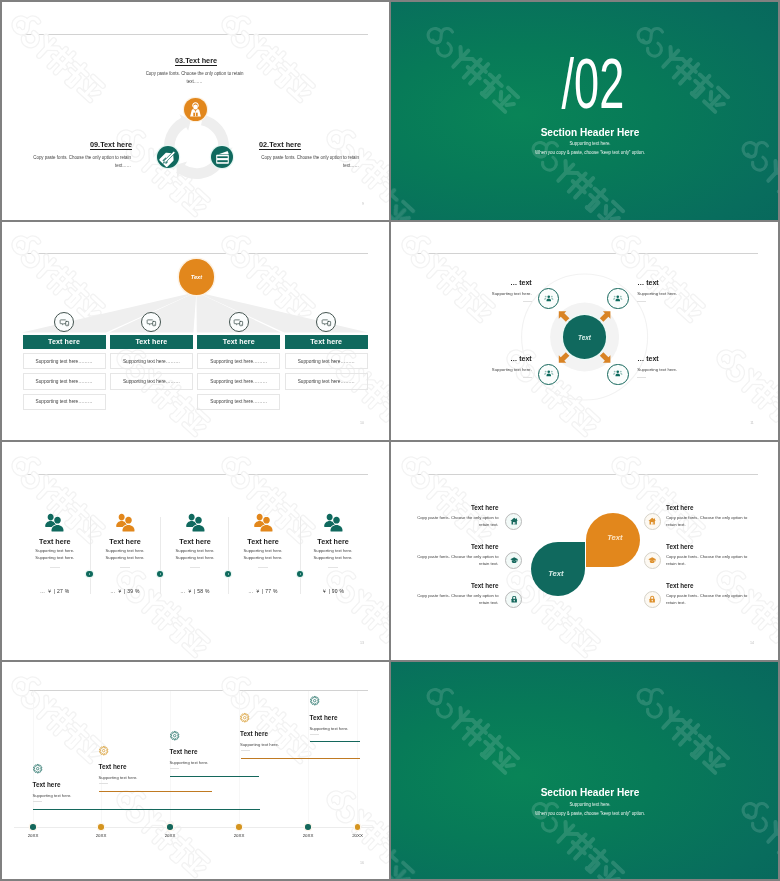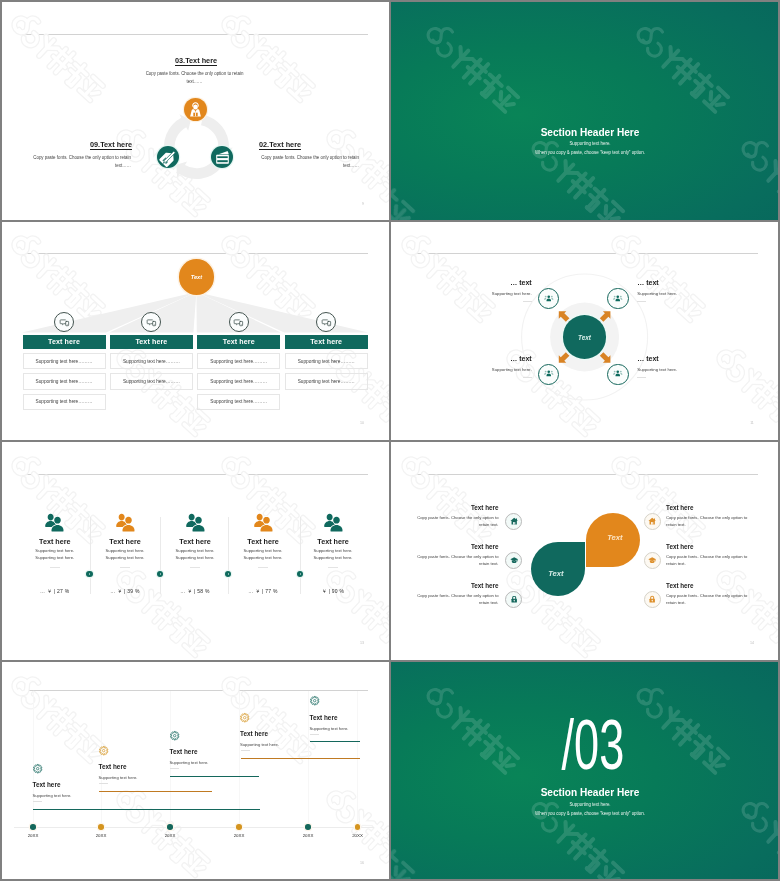--- a/index.html
+++ b/index.html
@@ -143,20 +143,21 @@
   <div class="slide green">
     <svg class="wmbg" width="390" height="221" viewBox="0 0 390 221" style="opacity:.14">
   <g>
     <use href="#wmunitG" transform="translate(50,16) rotate(43) scale(1.32)"></use>
     <use href="#wmunitG" transform="translate(260,16) rotate(43) scale(1.32)"></use>
     <use href="#wmunitG" transform="translate(-55,130) rotate(43) scale(1.32)"></use>
     <use href="#wmunitG" transform="translate(155,130) rotate(43) scale(1.32)"></use>
     <use href="#wmunitG" transform="translate(365,130) rotate(43) scale(1.32)"></use>
   </g>
 </svg>
+    <div class="sec-num" style="top:49px;"><span>/02</span></div>
     <div class="sec-title" style="top:127.5px;">Section Header Here</div>
     <div class="sec-sub" style="top:142px;">Supporting text here.</div>
     <div class="sec-sub" style="top:151px;">When you copy &amp; paste, choose "keep text only" option.</div>
   </div>
   <div class="slide">
     <svg class="wmbg" width="390" height="221" viewBox="0 0 390 221">
   <defs>
     <g id="wmstrokes">
       <path d="M33.6 4.6v16.6"></path>
       <path d="M33.4 12.5 27.4 6.6"></path>
@@ -800,21 +801,20 @@
   <div class="slide green">
     <svg class="wmbg" width="390" height="221" viewBox="0 0 390 221" style="opacity:.14">
   <g>
     <use href="#wmunitG" transform="translate(50,16) rotate(43) scale(1.32)"></use>
     <use href="#wmunitG" transform="translate(260,16) rotate(43) scale(1.32)"></use>
     <use href="#wmunitG" transform="translate(-55,130) rotate(43) scale(1.32)"></use>
     <use href="#wmunitG" transform="translate(155,130) rotate(43) scale(1.32)"></use>
     <use href="#wmunitG" transform="translate(365,130) rotate(43) scale(1.32)"></use>
   </g>
 </svg>
-    <div class="sec-num" style="top:49px;"><span>/03</span></div>
     <div class="sec-title" style="top:127.5px;">Section Header Here</div>
     <div class="sec-sub" style="top:142px;">Supporting text here.</div>
     <div class="sec-sub" style="top:151px;">When you copy &amp; paste, choose "keep text only" option.</div>
   </div>
 </div>
 <div class="vdiv"></div>
 <div class="hdiv" style="top:220px"></div>
 <div class="hdiv" style="top:440px"></div>
 <div class="hdiv" style="top:660px"></div>
 <div class="frame"></div>

